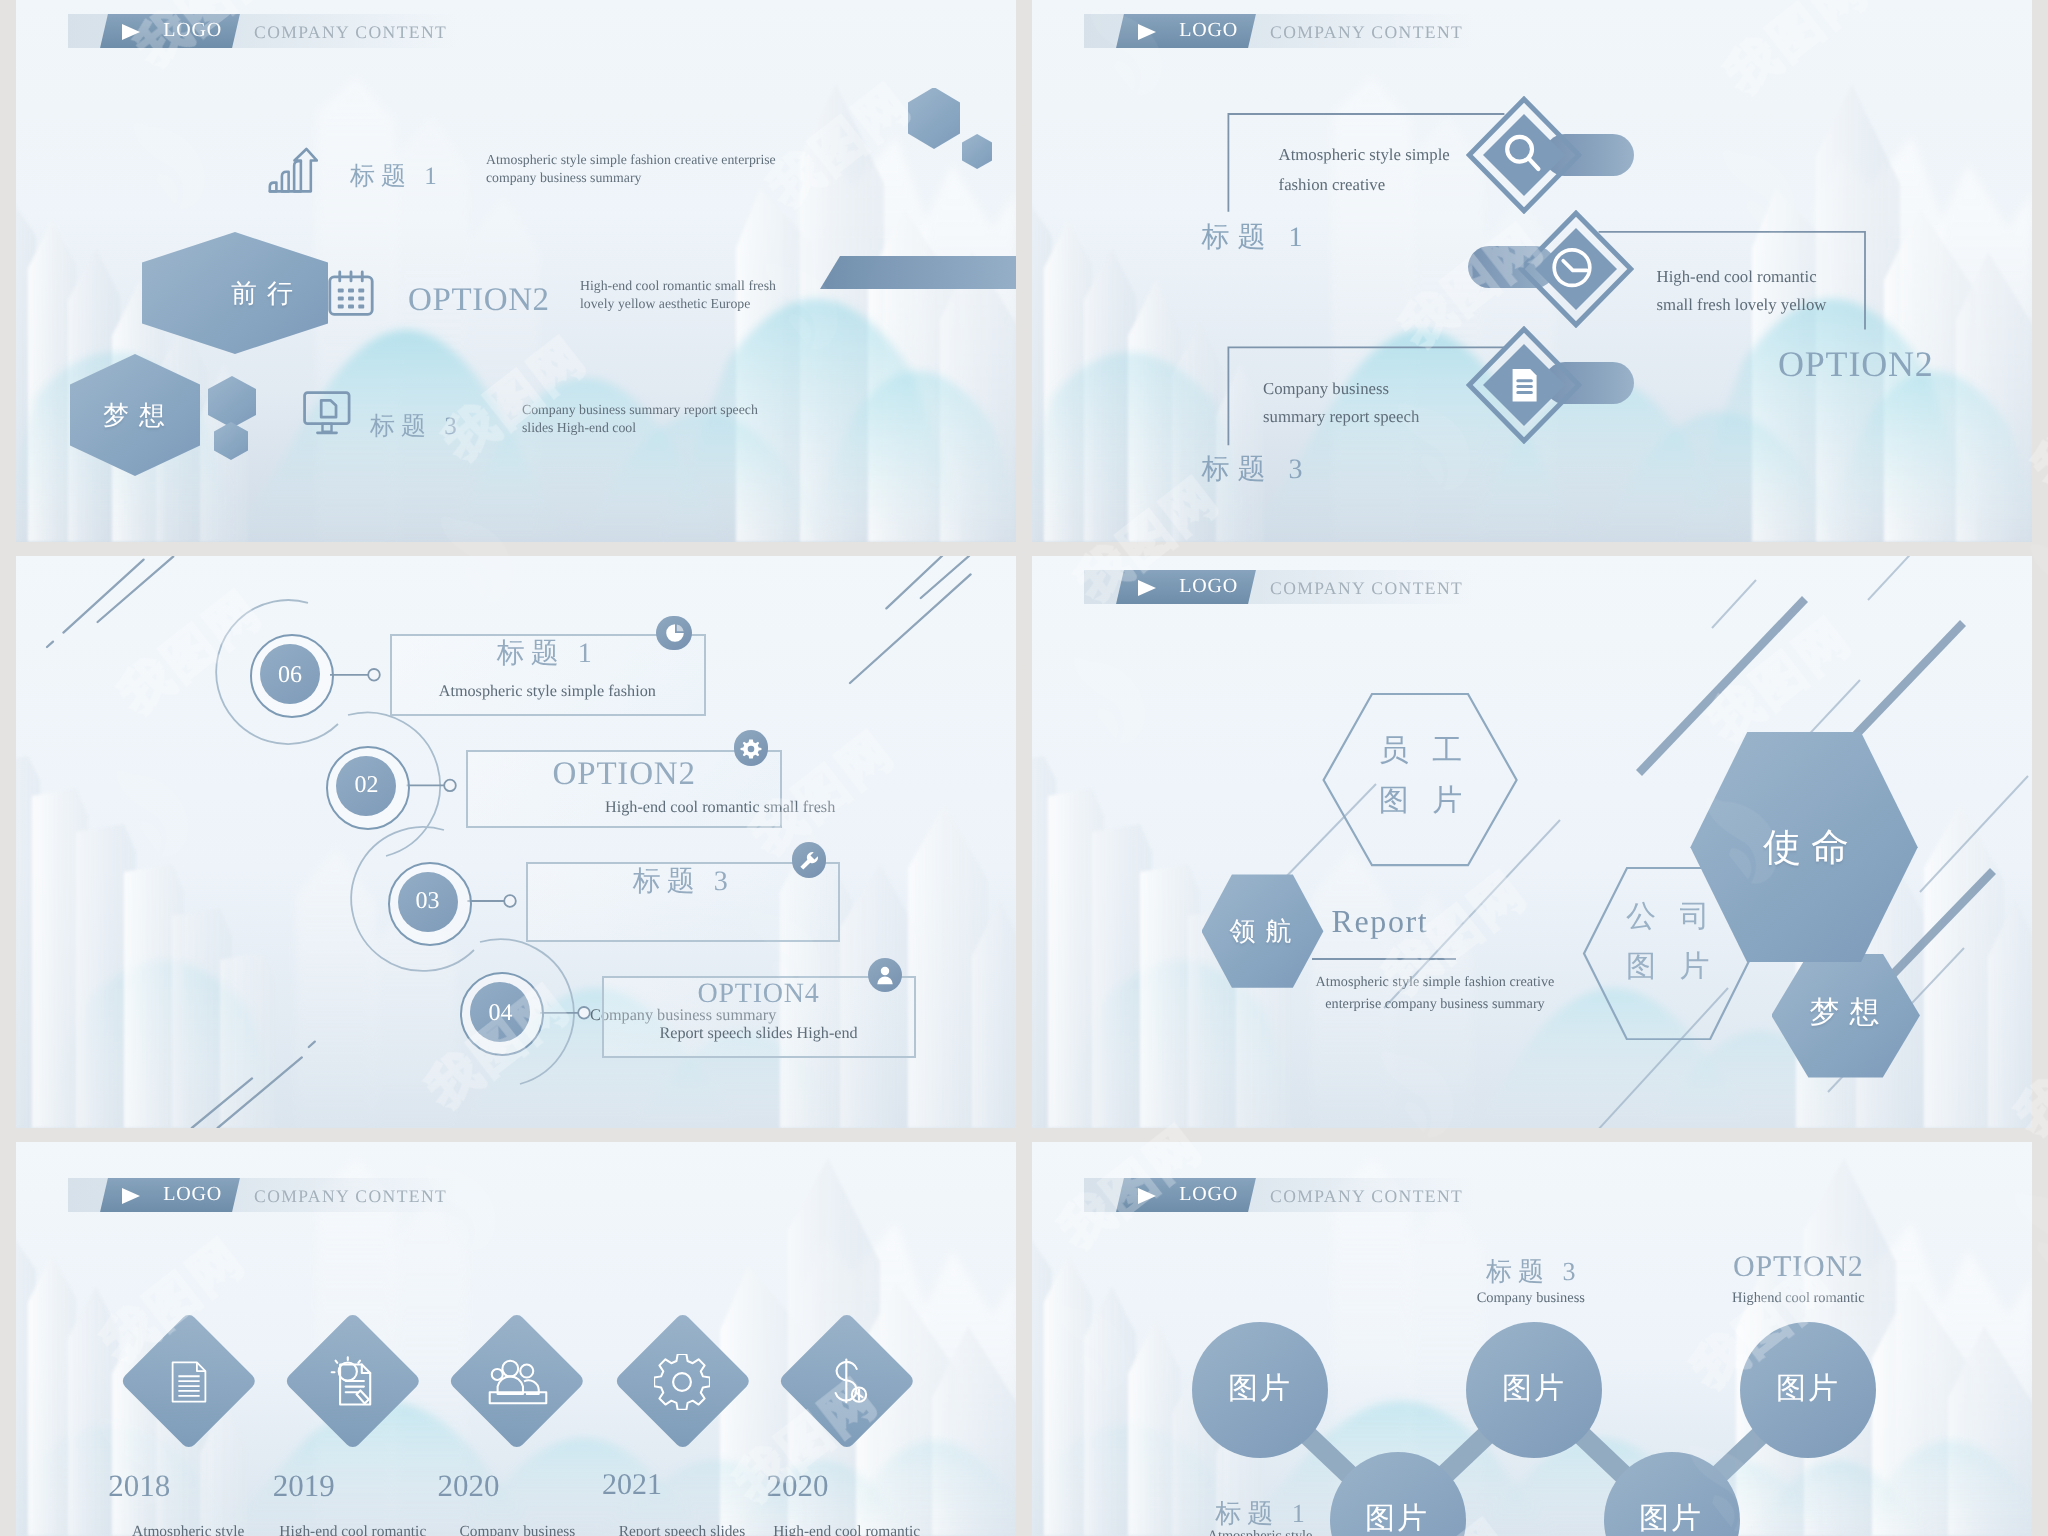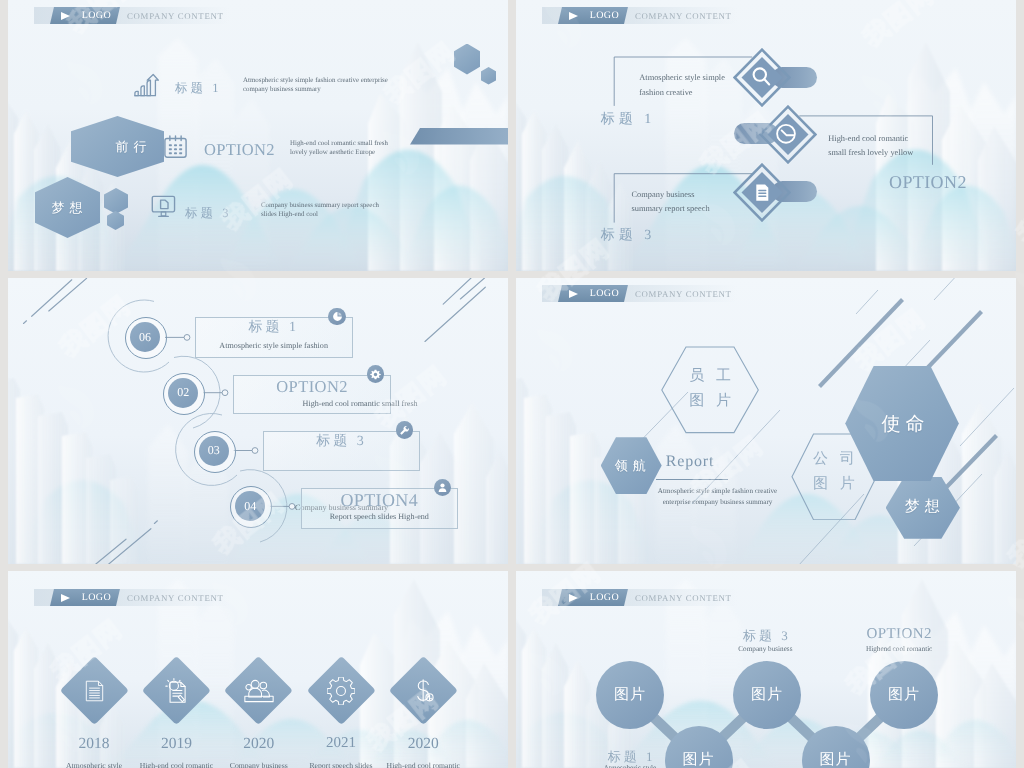--- a/index.html
+++ b/index.html
@@ -68,21 +68,21 @@
   .badge{position:absolute;border-radius:50%;
      background:linear-gradient(145deg,#90a9c1,#7691af);display:flex;align-items:center;justify-content:center;}
 
   
   .hexout{position:absolute;}
   .s4pic{position:absolute;color:#7d96ad;}
 
   
   .dmd{position:absolute;background:linear-gradient(140deg,#9ab3ca,#7e9cb9);
      transform:rotate(45deg);border-radius:4px;}
-  .yr{position:absolute;color:#7e97ae;text-align:center;}
+  .yr{position:absolute;color:#7e97ae;text-align:left;}
   .s5d{position:absolute;color:#5d6c78;text-align:center;white-space:nowrap;}
 
   
   .circ{position:absolute;border-radius:50%;
      background:linear-gradient(145deg,#9ab3ca 0%,#7d9ab8 100%);
      display:flex;align-items:center;justify-content:center;color:#fff;}
 
   
   .wm{position:absolute;left:0;top:0;width:1024px;height:768px;z-index:60;pointer-events:none;}
 </style>
@@ -447,21 +447,21 @@
       <svg width="11" height="11" viewBox="0 0 12 12">
         <path d="M8.6 1.2 A3 3 0 0 0 5.1 5.3 L1.3 9.1 L2.9 10.7 L6.7 6.9 A3 3 0 0 0 10.8 3.4 L9 5.2 L6.8 3 Z" fill="#ffffff"></path>
         </svg>
     </div>
 
     <div class="numring" style="left:222.2px;top:208.4px;width:40px;height:40px;"></div>
     <div class="numdisc" style="left:227.2px;top:213.4px;width:30px;height:30px;font-size:12px;">
       <span>04</span>
       </div>
     <div class="s3box" style="left:292.7px;top:210.0px;width:157.2px;height:41.2px;"></div>
-    <div class="s3ttl" style="left:292.7px;top:212.0px;width:157.2px;font-size:18px;letter-spacing:.4px;">OPTION4</div>
+    <div class="s3ttl" style="left:292.7px;top:212.0px;width:157.2px;font-size:14px;letter-spacing:.4px;">OPTION4</div>
     <div class="s3desc" style="left:292.7px;top:234.0px;width:157.2px;font-size:8.1px;">Report speech slides High-end</div>
     <div class="badge" style="left:425.5px;top:200.7px;width:17.6px;height:17.6px;">
       <svg width="11" height="11" viewBox="0 0 12 12">
         <circle cx="6" cy="3.8" r="2.3" fill="#ffffff"></circle>
         <path d="M1.8 11 A4.2 4.2 0 0 1 10.2 11 Z" fill="#ffffff"></path>
         </svg>
     </div>
   </div>
 
   <div class="slide" id="s4">

